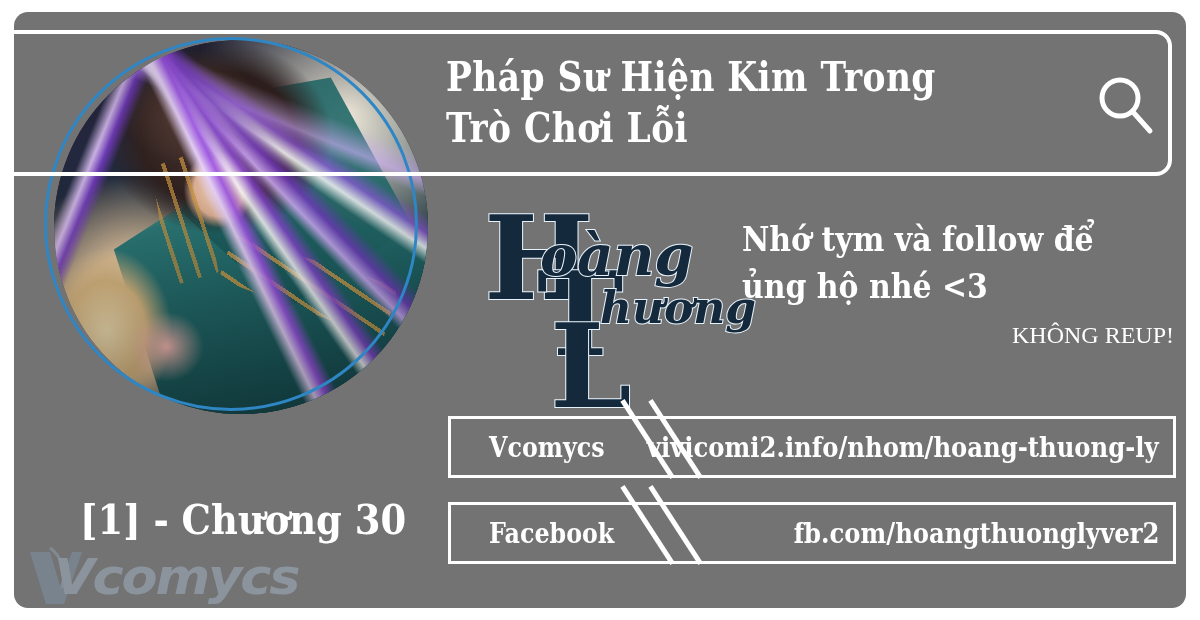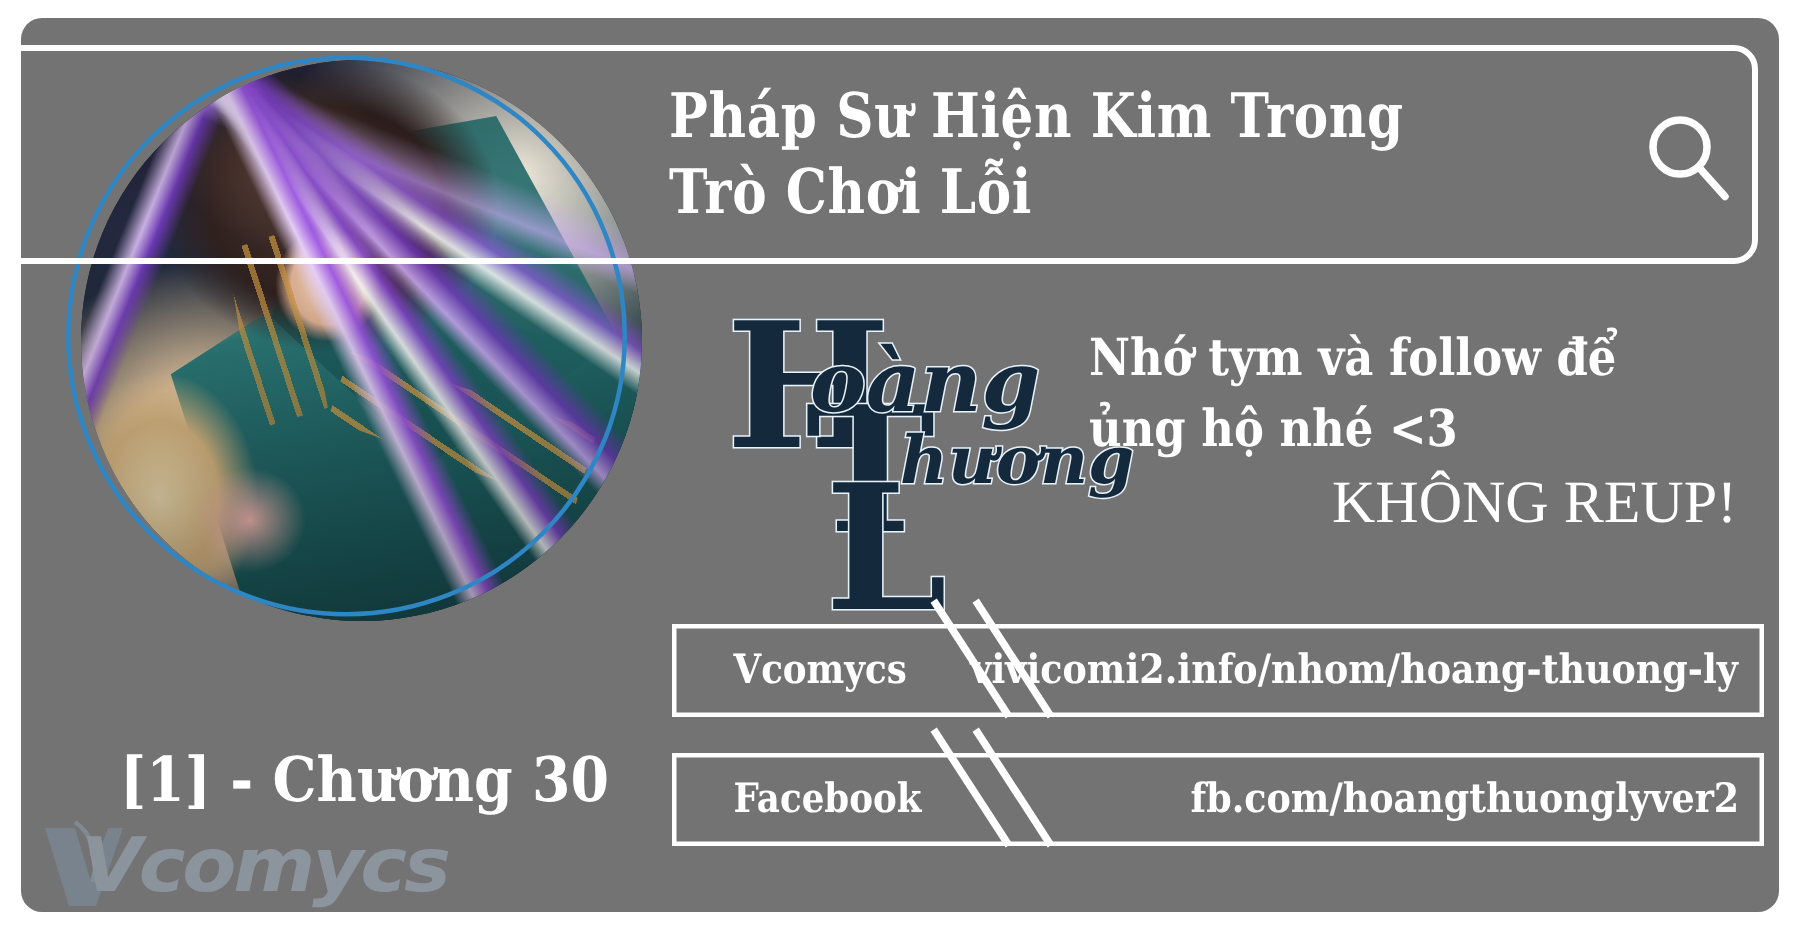--- a/index.html
+++ b/index.html
@@ -182,38 +182,38 @@
     font-style: italic;
     font-weight: bold;
     -webkit-text-stroke: 2px #e8f2fa;
     paint-order: stroke fill;
   }
   #logo-oang   { left: 56px;  top: 18px;  font-size: 56px; font-style: italic; }
   #logo-huong  { left: 116px; top: 78px;  font-size: 44px; }
 
   #tagline-block {
     position: absolute;
-    left: 712px;
+    left: 728px;
     top: 204px;
     width: 440px;
   }
   .tagline {
     color: #ffffff;
     font-family: "DejaVu Serif", serif;
     font-weight: bold;
     font-size: 34px;
     line-height: 47px;
     transform: scaleX(0.88);
     transform-origin: left center;
     white-space: nowrap;
   }
   #noreup {
     color: #ffffff;
     font-family: "Liberation Serif", serif;
-    font-size: 40px;
+    font-size: 24px;
     line-height: 50px;
     text-align: right;
     padding-right: 8px;
     white-space: nowrap;
   }
 
   
   .info-box {
     position: absolute;
     left: 434px;

